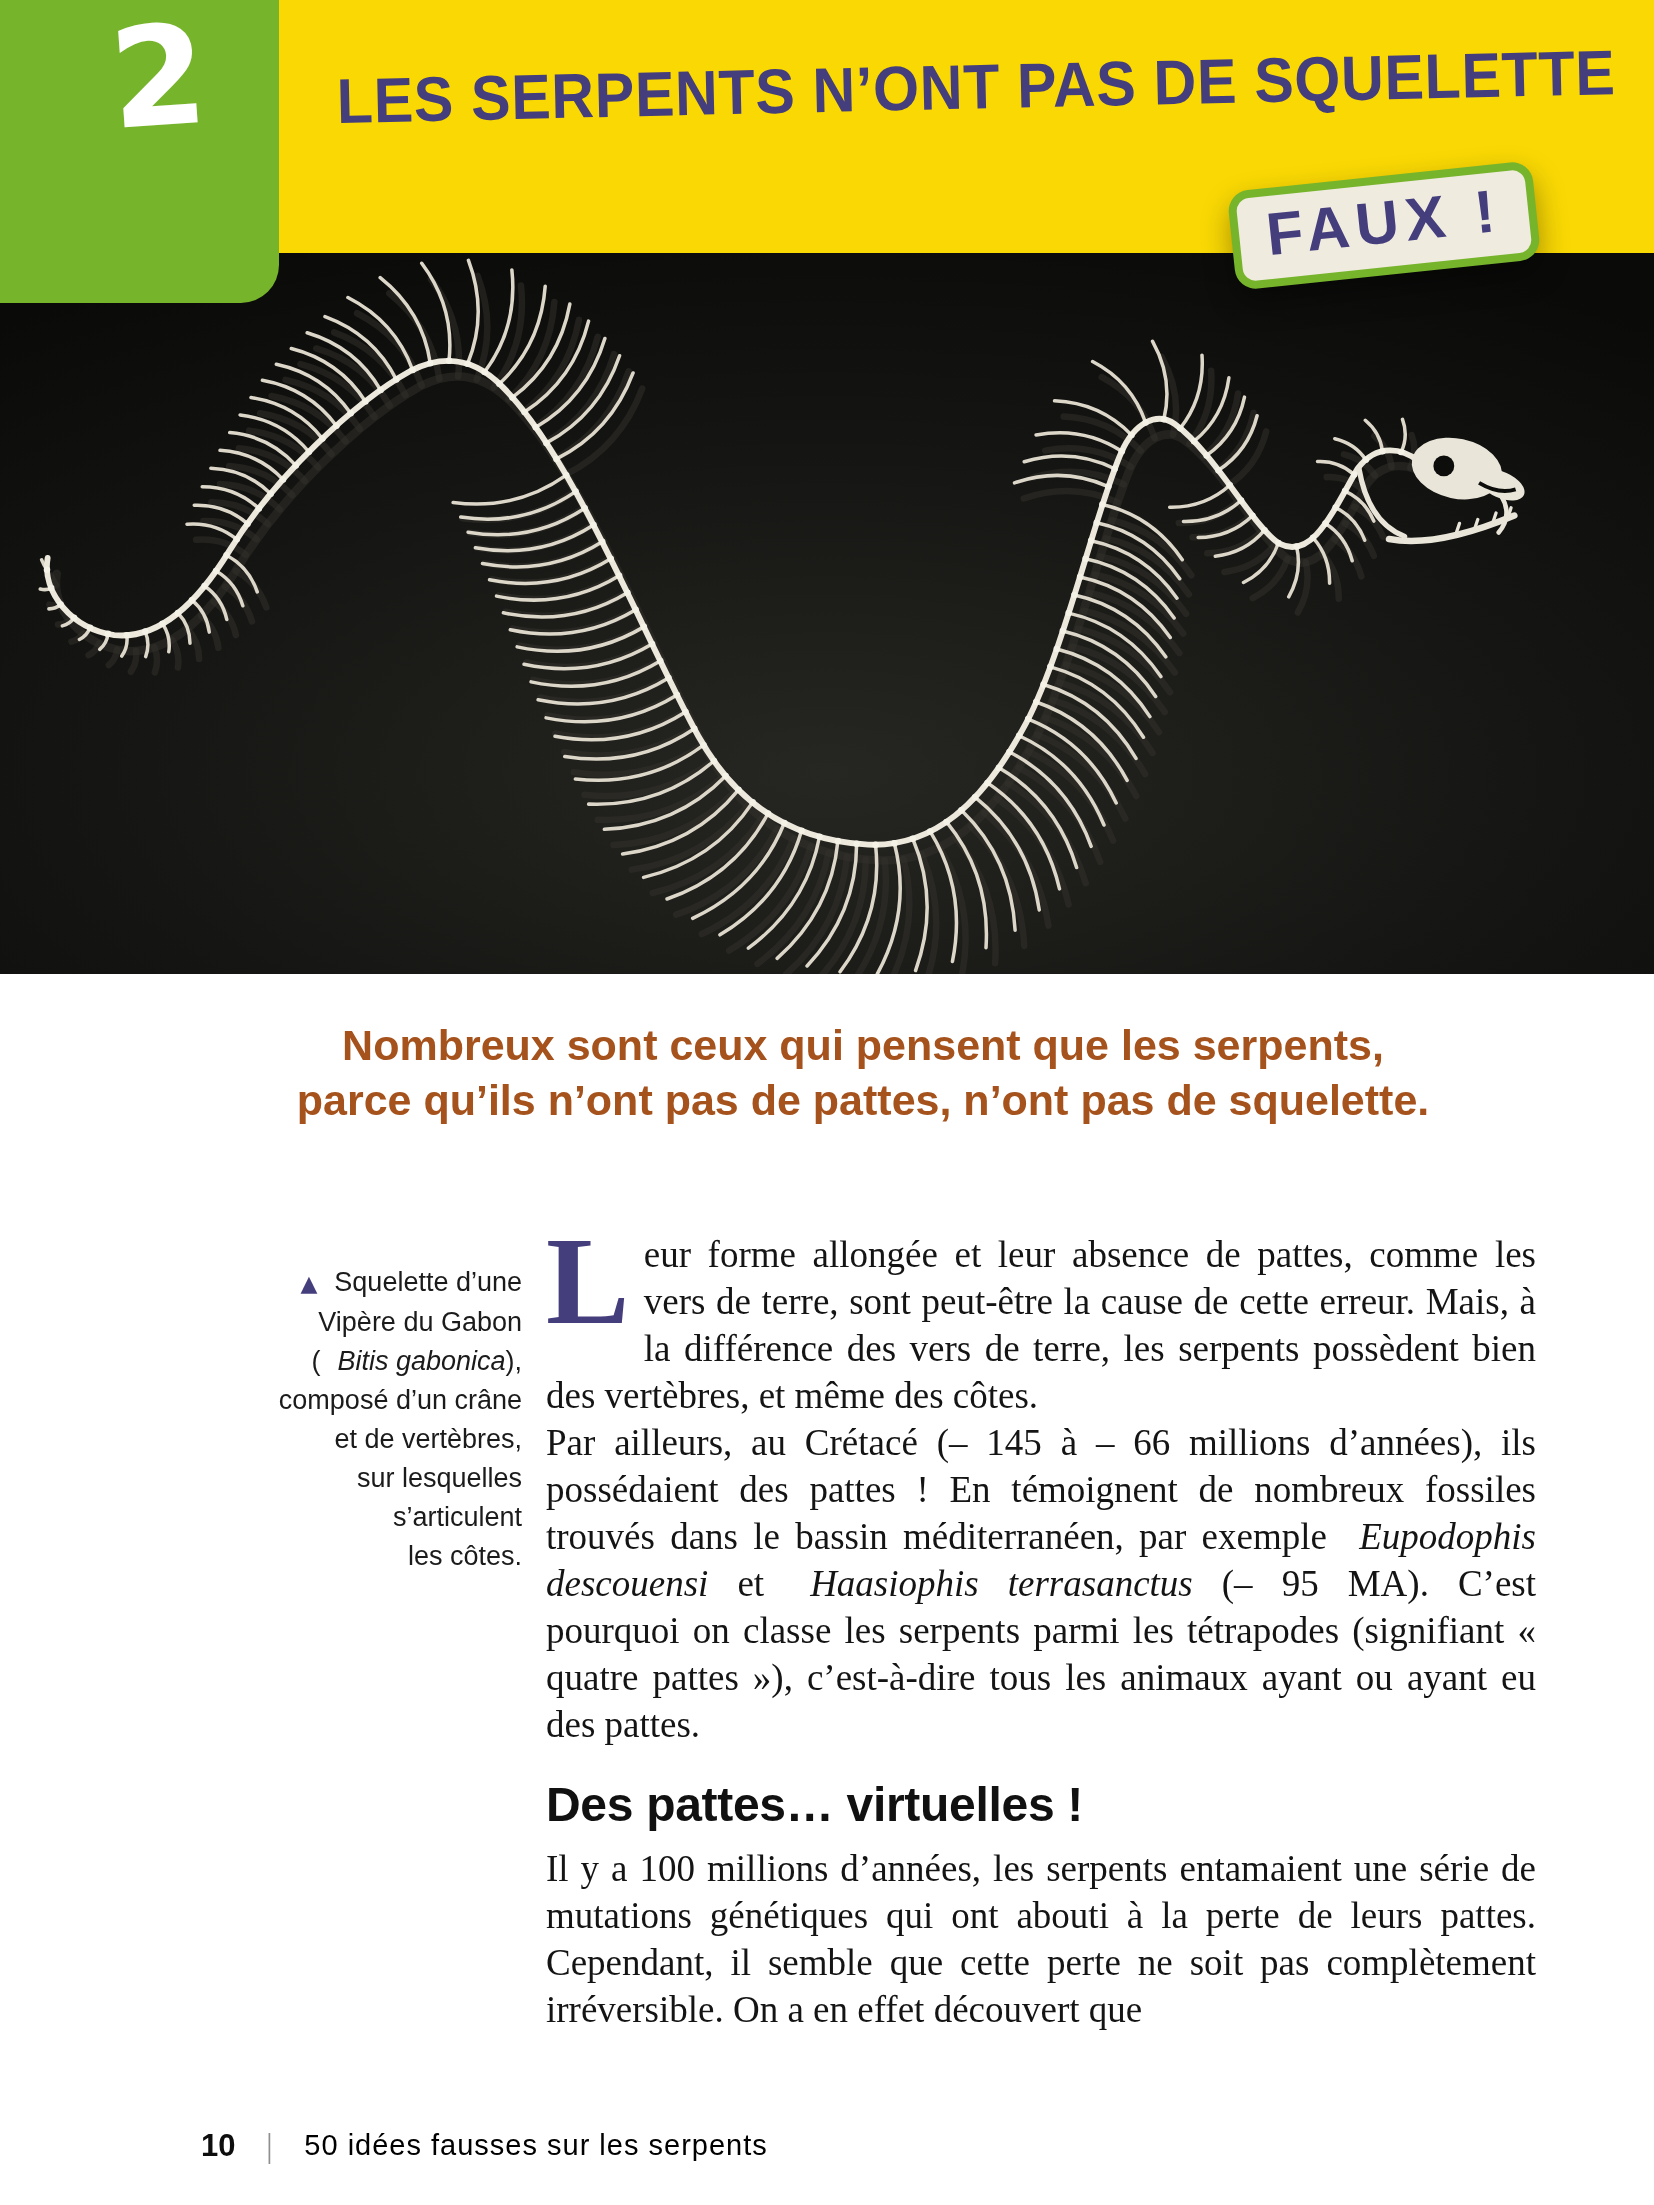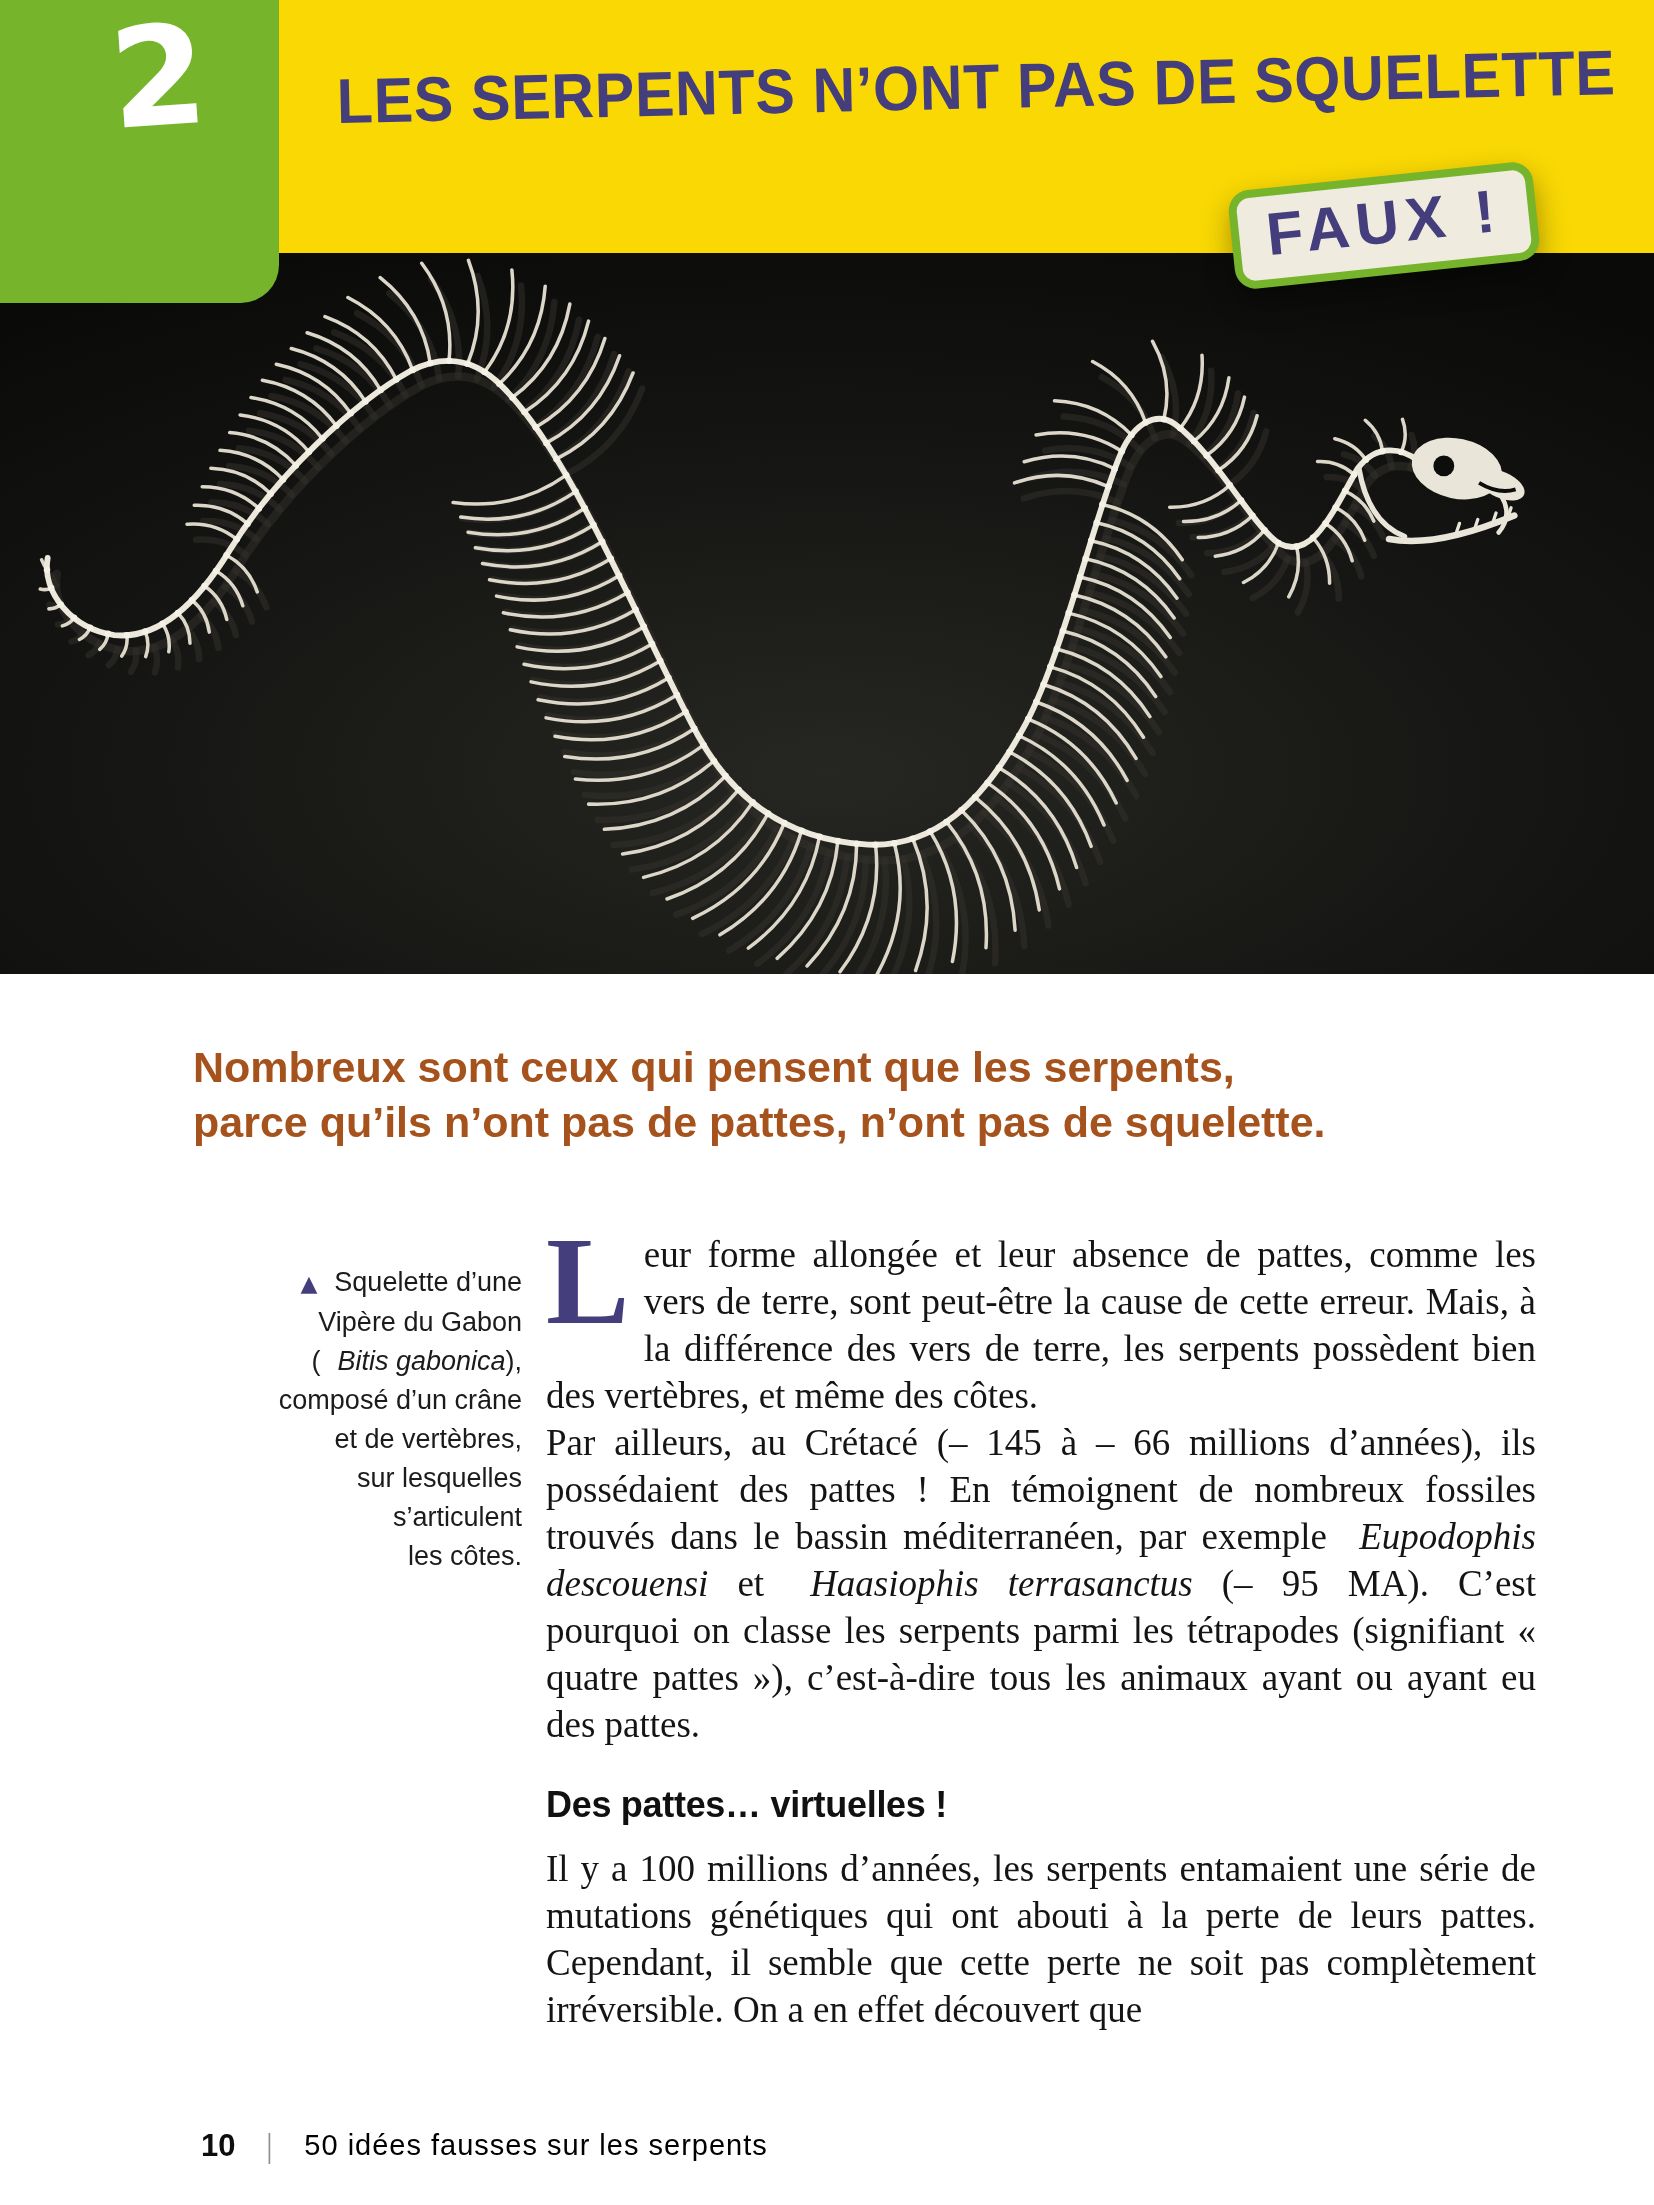--- a/index.html
+++ b/index.html
@@ -51,22 +51,22 @@
     background:var(--cream,#efebdf);
     border-radius:13px;
     padding:5.2px 27.4px 10.4px 27.4px;
   }
   .stamp-label{
     font-weight:bold;font-size:60px;line-height:68px;
     letter-spacing:6.5px;white-space:nowrap;
     color:var(--ink,#453e7d);
   }
   .intro{
-    position:absolute;left:193px;top:1040px;width:1340px;
-    text-align:left;
+    position:absolute;left:193px;top:1018px;width:1340px;
+    text-align:center;
     font-weight:bold;font-size:43px;line-height:55px;
     color:var(--rust,#a5521d);
   }
   .caption{
     position:absolute;left:201px;top:1263px;width:321px;
     font-size:27px;line-height:39px;color:#1b1b1b;text-align:right;
   }
   .caption-text{white-space:pre-line;}
   .tri{
     color:var(--ink,#453e7d);
@@ -82,21 +82,21 @@
   .article p{margin:0;}
   .dropcap{
     float:left;
     font-family:"Liberation Serif",serif;
     font-weight:bold;font-size:125px;line-height:95px;
     color:var(--ink,#453e7d);
     margin:2.6px 14.4px 0 0;
   }
   .subheading{
     font-family:"Liberation Sans",sans-serif;
-    font-weight:bold;font-size:36px;line-height:40px;
+    font-weight:bold;font-size:48px;line-height:40px;
     letter-spacing:-0.3px;color:#111111;
     margin:37px 0 19.6px 0;text-align:left;
   }
   .footer{
     position:absolute;left:201px;top:2126px;
     display:flex;align-items:center;gap:30px;
   }
   .pagenum{font-weight:bold;font-size:31px;color:#0d0d0d;}
   .divider{font-size:34px;font-weight:400;color:#8f8f8f;transform:scaleX(.6);}
   .booktitle{font-size:29px;color:#000000;letter-spacing:1px;}

